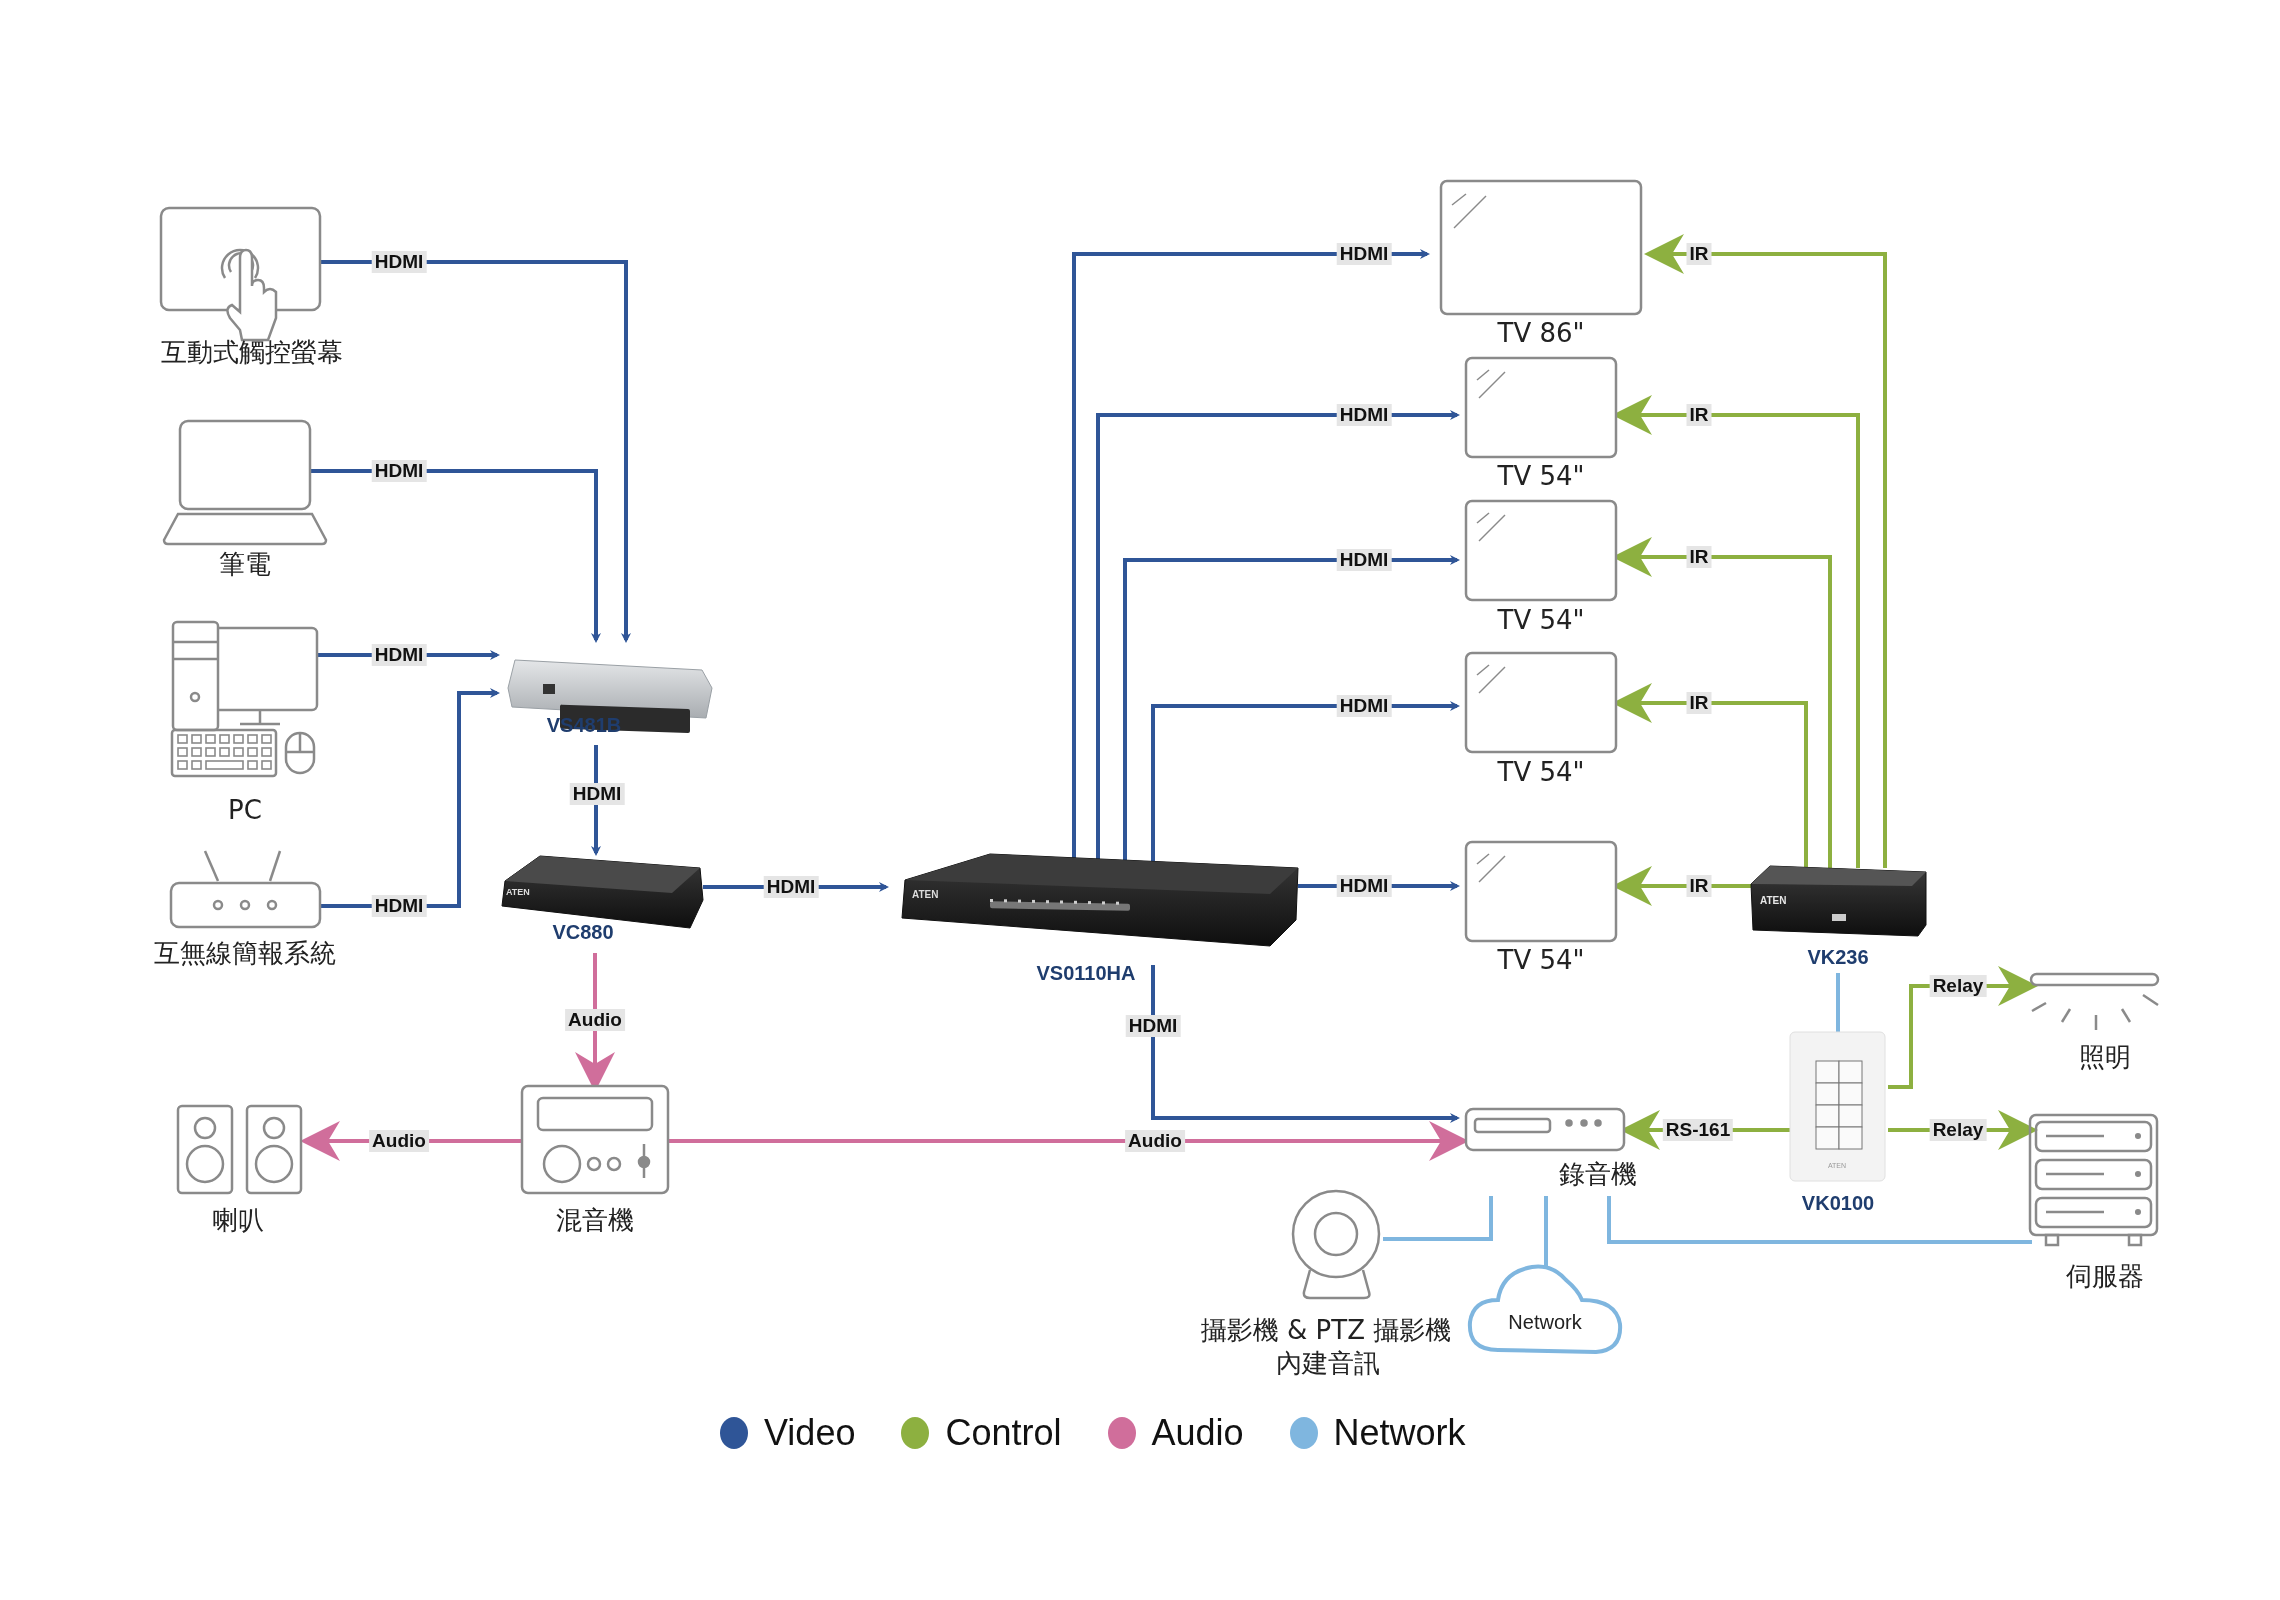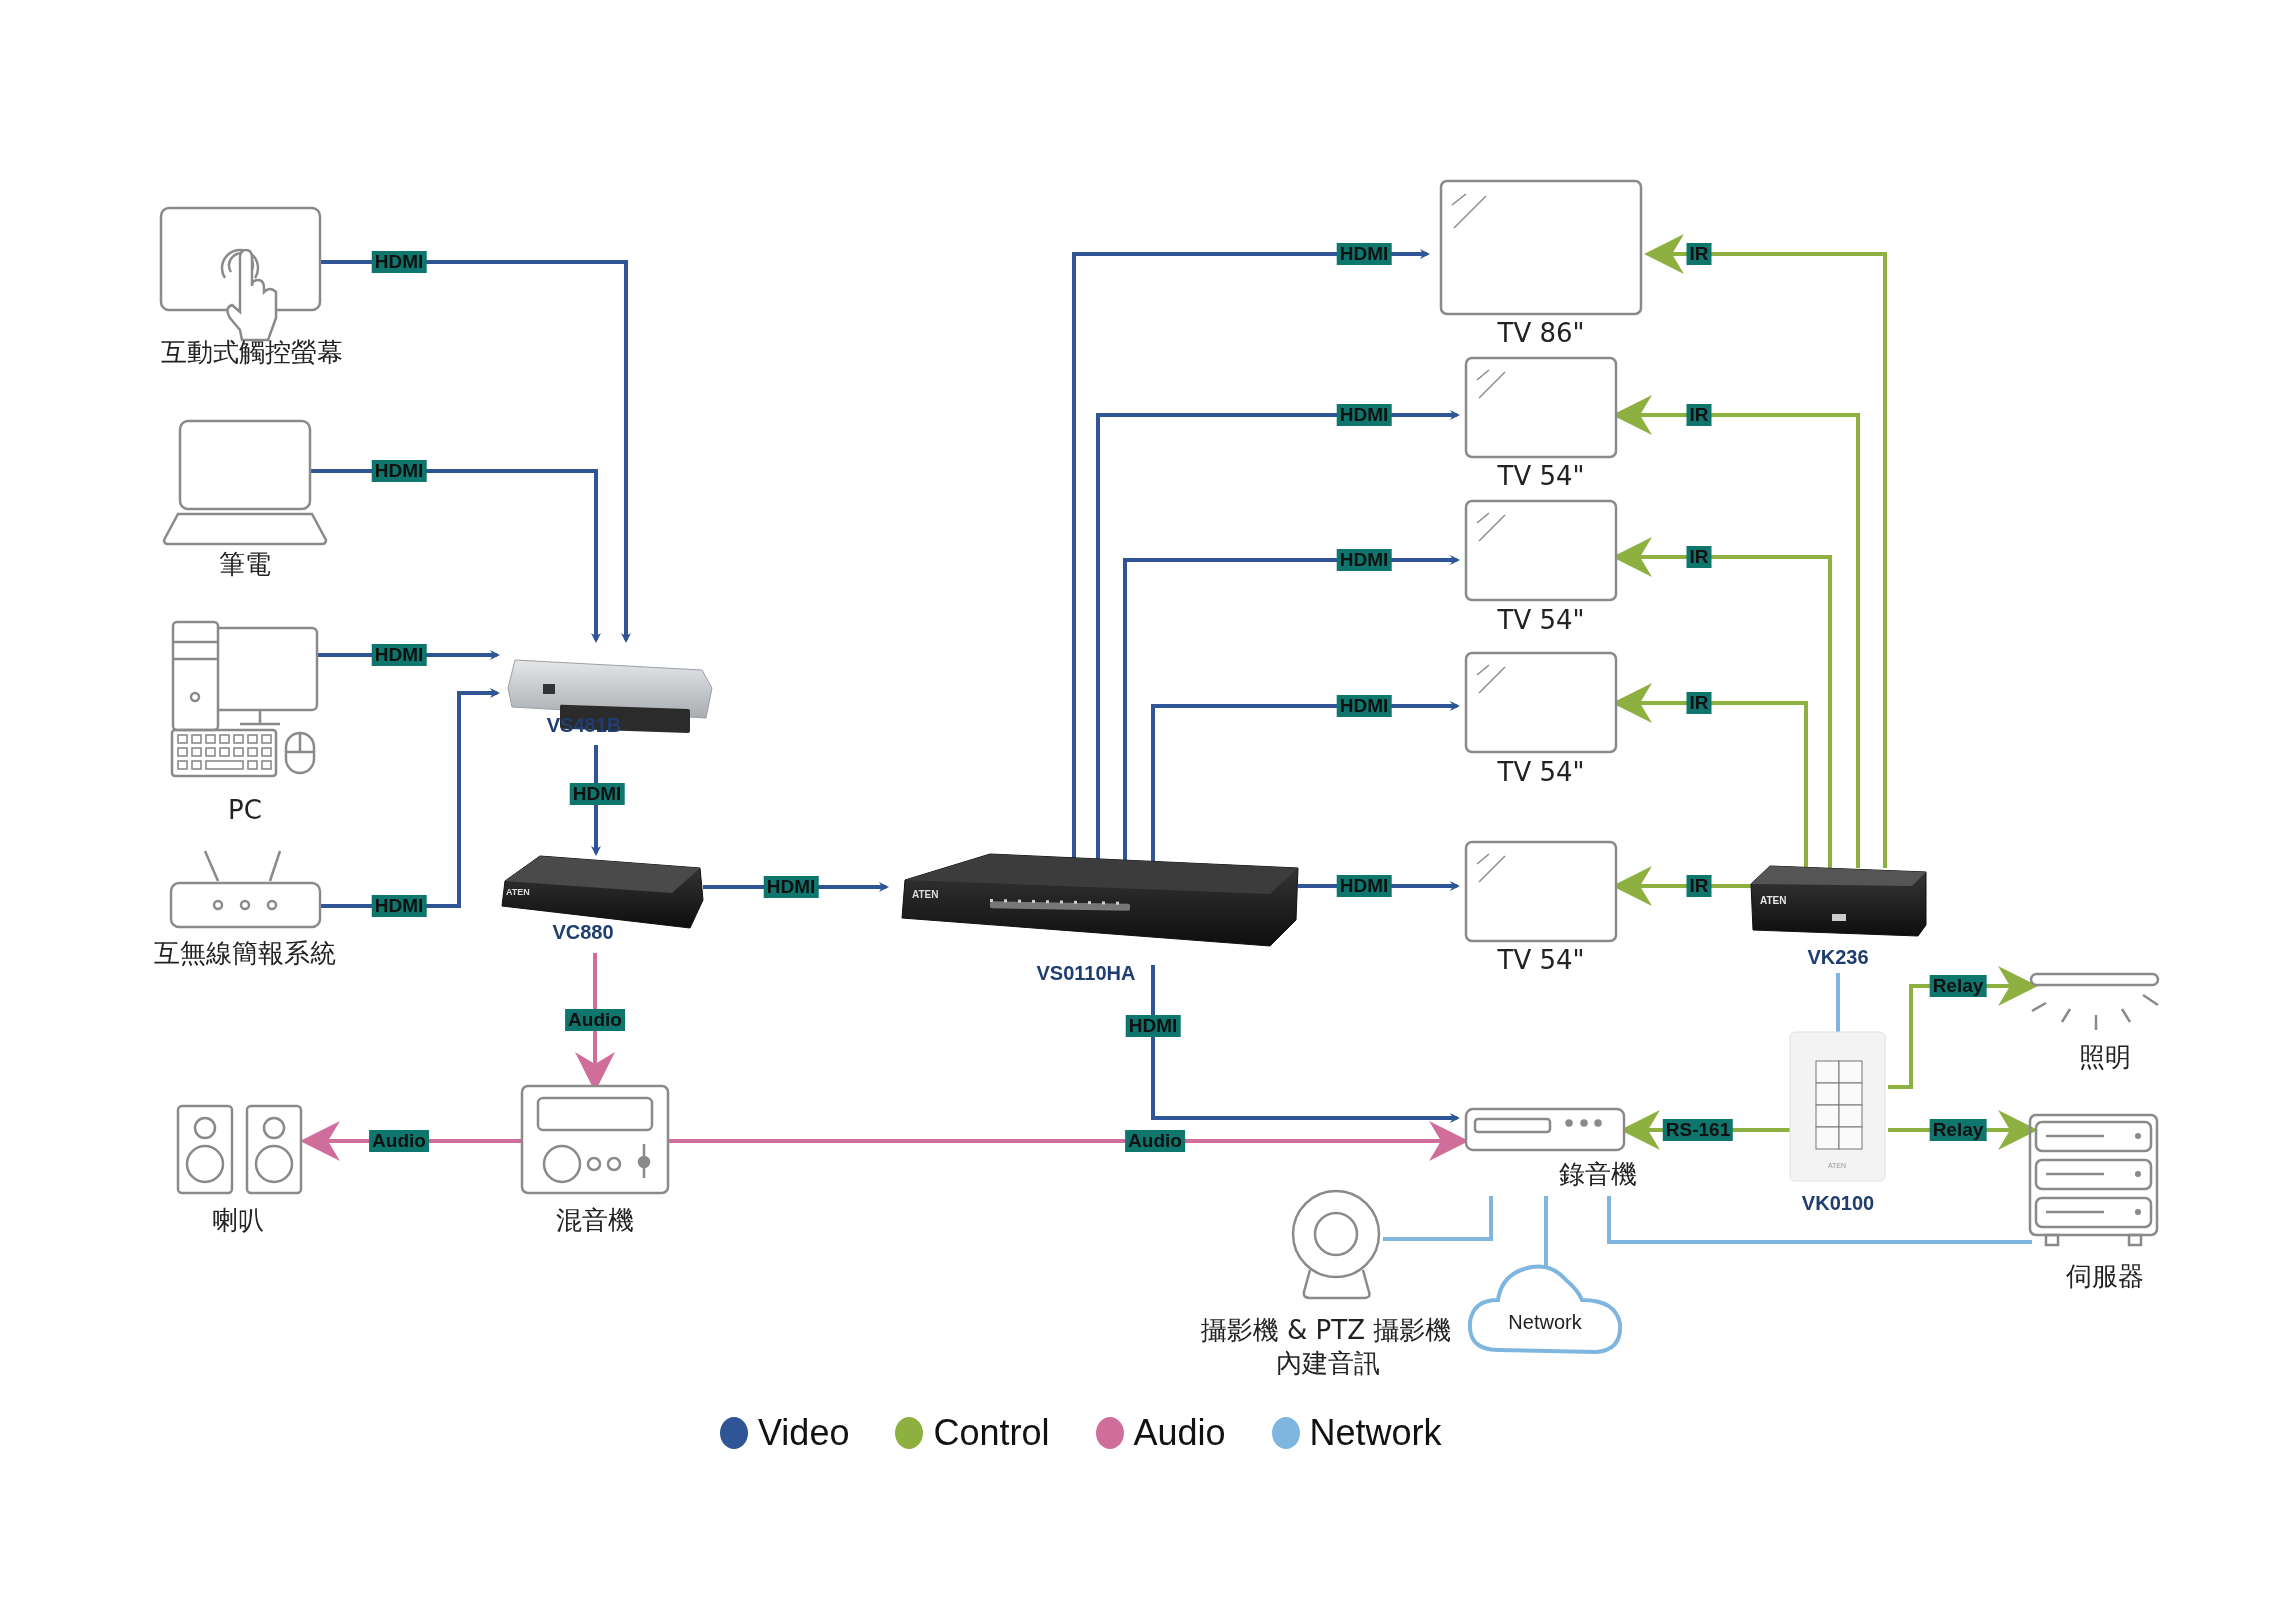--- a/index.html
+++ b/index.html
@@ -1,26 +1,26 @@
 <!DOCTYPE html>
 <html><head>
 <meta charset="utf-8">
 <style>
   html, body { margin: 0; padding: 0; background: #ffffff; }
   body { width: 2280px; height: 1600px; position: relative; overflow: hidden;
          font-family: "DejaVu Sans", sans-serif; }
   #canvas { position: absolute; left: 0; top: 0; width: 2280px; height: 1600px; }
   .lbl { position: absolute; white-space: nowrap; transform: translate(-50%, -50%); }
   .cable { font-family: "Liberation Sans", sans-serif; font-weight: bold; font-size: 19px; color: #111;
-           background: #0f766e; padding: 0 3px; line-height: 22px; }
+           background: #e5e5e5; padding: 0 3px; line-height: 22px; }
   .dev { font-family: "DejaVu Sans", sans-serif; font-size: 26px; color: #222; font-weight: normal; }
   .model { font-family: "Liberation Sans", sans-serif; font-weight: bold; font-size: 20px; color: #1f3d6e; }
   .net-label { font-family: "Liberation Sans", sans-serif; font-size: 20px; color: #222; }
   #legend { position: absolute; left: 720px; top: 1412px; display: flex; gap: 46px; align-items: center; }
-  .legend-item { display: flex; align-items: center; gap: 10px; font-family: "Liberation Sans", sans-serif; font-size: 36px; color: #111; }
+  .legend-item { display: flex; align-items: center; gap: 16px; font-family: "Liberation Sans", sans-serif; font-size: 36px; color: #111; }
   .legend-dot { width: 28px; height: 32px; border-radius: 50%; display: inline-block; }
 </style>
 </head>
 <body>
 
 <svg id="canvas" viewBox="0 0 2280 1600" xmlns="http://www.w3.org/2000/svg">
   <defs>
     <marker id="arr-video" markerWidth="10" markerHeight="10" refX="7" refY="5" orient="auto" markerUnits="userSpaceOnUse" viewBox="0 0 10 10">
       <path d="M0,0 L10,5 L0,10 L3,5 Z" fill="#2f5597"></path>
     </marker>

